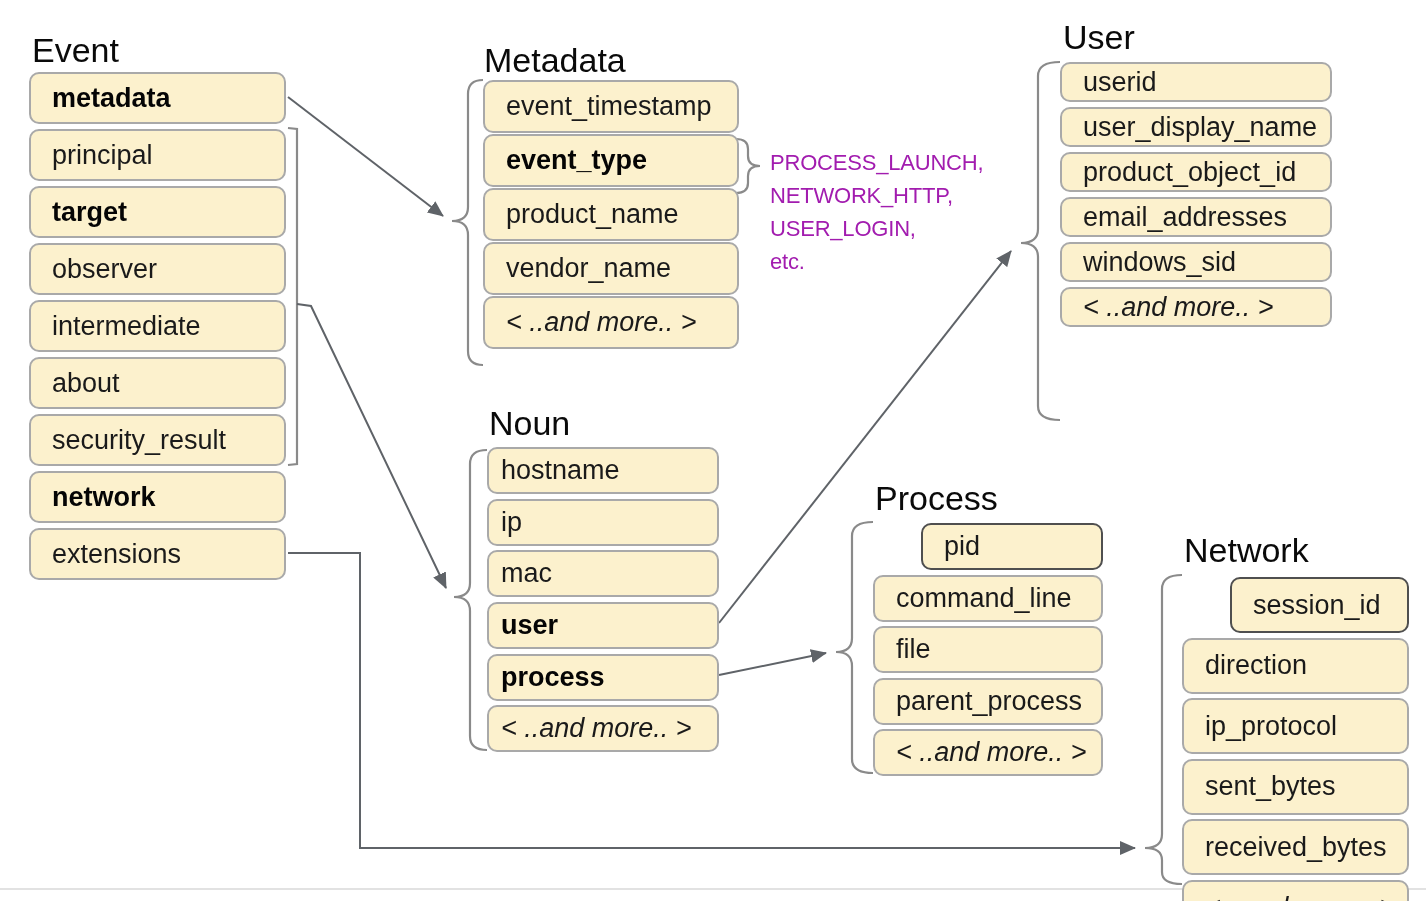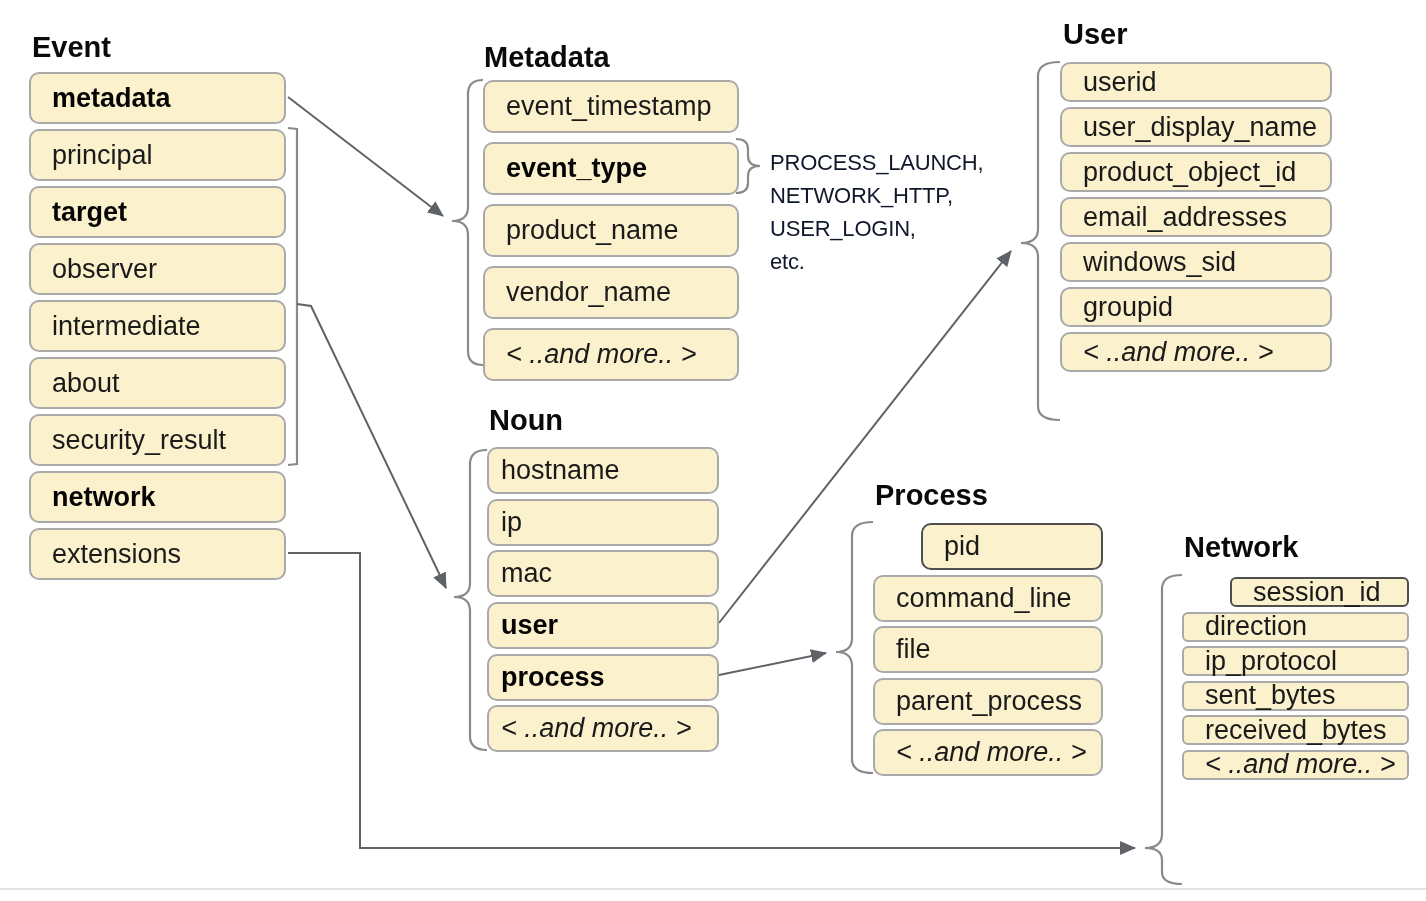--- a/index.html
+++ b/index.html
@@ -1,21 +1,21 @@
 <!DOCTYPE html>
 <html><head>
 <meta charset="utf-8">
 <style>
   html,body{margin:0;padding:0;background:#fff;}
   #stage{
     position:relative;width:1426px;height:901px;background:#ffffff;overflow:hidden;
     font-family:"Liberation Sans", sans-serif;
   }
   .group-title{
-    position:absolute;margin:0;font-size:29px;font-weight:700;color:#0a0a0a;line-height:1;
+    position:absolute;margin:0;font-size:34px;font-weight:400;color:#0a0a0a;line-height:1;
     letter-spacing:0px;white-space:nowrap;
   }
   .fields{position:absolute;}
   .field{
     box-sizing:border-box;
     background:var(--box-fill,#fcf1cd);
     border:2px solid var(--box-border,#a9a9a9);
     border-radius:10px;
     color:#1a1a1a;
     font-size:27px;line-height:1;
@@ -23,40 +23,40 @@
     padding-left:21px;
     white-space:nowrap;
   }
   .field.bold{font-weight:700;color:#050505;}
   .field.italic{font-style:italic;}
   .field.dark{border-color:#4f4f4f;margin-left:48px;}
   
   #fields-event   {left:29px;  top:72px;  width:257px;}
   #fields-event .field   {height:52px;margin-bottom:5px;}
   #fields-metadata{left:483px; top:80px;  width:256px;}
-  #fields-metadata .field{height:53px;margin-bottom:9px;}
+  #fields-metadata .field{height:53px;margin-bottom:1px;}
   #fields-noun    {left:487px; top:447px; width:232px;}
   #fields-noun .field    {height:47px;margin-bottom:4.7px;padding-left:12px;}
   #fields-user    {left:1060px;top:62px;  width:272px;}
   #fields-user .field    {height:40px;margin-bottom:5px;}
   #fields-process {left:873px; top:523px; width:230px;}
   #fields-process .field {height:47px;margin-bottom:4.5px;}
   #fields-network {left:1182px;top:577px; width:227px;}
-  #fields-network .field {height:30px;margin-bottom:4.6px;border-radius:6px;}
+  #fields-network .field {height:56px;margin-bottom:4.6px;}
 
   #title-event   {left:32px;  top:33px;}
   #title-metadata{left:484px; top:43px;}
   #title-noun    {left:489px; top:406px;}
   #title-user    {left:1063px;top:20px;}
   #title-process {left:875px; top:481px;}
   #title-network {left:1184px;top:533px;}
 
   #enum-values{
     position:absolute;left:770px;top:146px;
-    font-size:22px;line-height:33px;color:#0f172a;letter-spacing:-0.2px;
+    font-size:22px;line-height:33px;color:#a21caf;letter-spacing:-0.2px;
     white-space:nowrap;
   }
   svg.overlay{position:absolute;left:0;top:0;pointer-events:none;}
 </style>
 </head>
 <body>
 
 <div id="stage" style="--box-fill: #fcf1cd; --box-border: #a9a9a9;">
 
   <svg class="overlay" width="1426" height="901" viewBox="0 0 1426 901">
@@ -125,21 +125,20 @@
       <div class="field bold">user</div>
       <div class="field bold">process</div>
       <div class="field italic">&lt; ..and more.. &gt;</div>
     </div>
   <div class="fields" id="fields-user">
       <div class="field">userid</div>
       <div class="field">user_display_name</div>
       <div class="field">product_object_id</div>
       <div class="field">email_addresses</div>
       <div class="field">windows_sid</div>
-      <div class="field">groupid</div>
       <div class="field italic">&lt; ..and more.. &gt;</div>
     </div>
   <div class="fields" id="fields-process">
       <div class="field dark">pid</div>
       <div class="field">command_line</div>
       <div class="field">file</div>
       <div class="field">parent_process</div>
       <div class="field italic">&lt; ..and more.. &gt;</div>
     </div>
   <div class="fields" id="fields-network">

